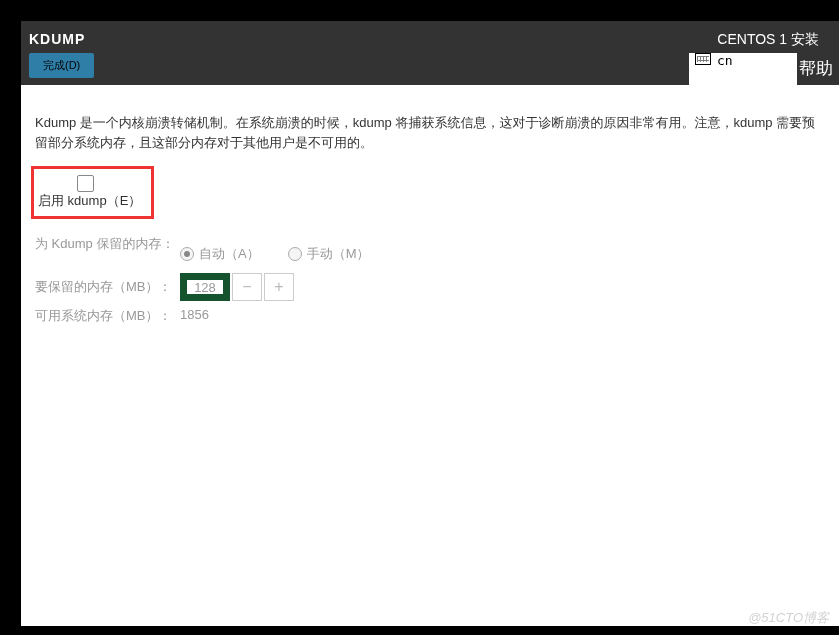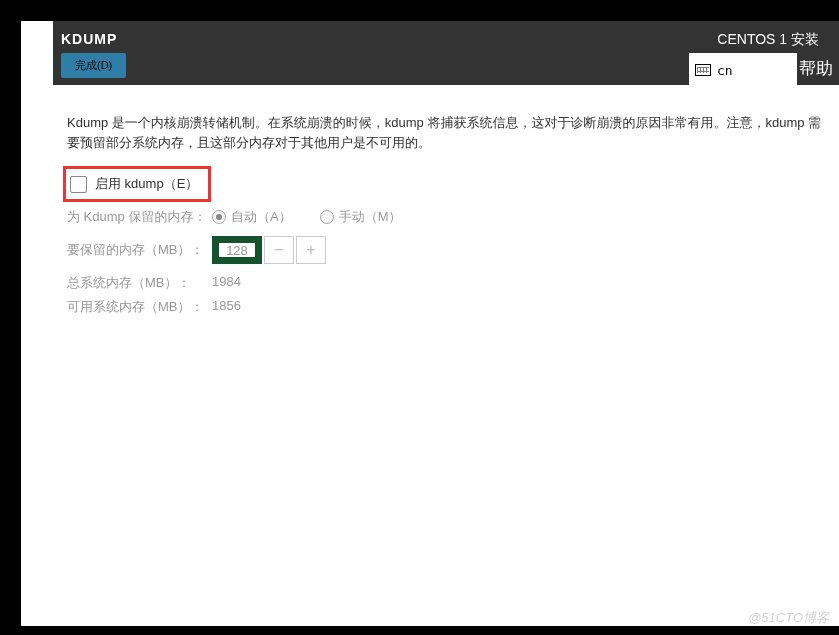--- a/index.html
+++ b/index.html
@@ -11,21 +11,20 @@
       overflow: hidden;
       position: relative;
     }
     .app-frame {
       position: absolute;
       top: 21px;
       left: 21px;
       width: 818px;
       height: 605px;
       background: #fff;
-      padding-left: 32px;
     }
     .top-bar {
       height: 64px;
       background: #333;
       color: #fff;
       position: relative;
     }
     .title {
       position: absolute;
       top: 10px;
@@ -55,21 +54,20 @@
     }
     .lang-box {
       position: absolute;
       top: 32px;
       right: 42px;
       width: 108px;
       height: 34px;
       background: #fff;
       color: #000;
       display: flex;
-      align-items: center;
       padding: 0 6px;
       font-family: monospace;
       font-size: 13px;
     }
     .kbd-icon {
       width: 16px;
       height: 12px;
       border: 1.5px solid #000;
       margin-right: 6px;
       position: relative;
@@ -98,20 +96,21 @@
     .desc {
       line-height: 1.5;
       margin-bottom: 14px;
     }
     .enable-row {
       display: inline-flex;
       align-items: center;
       border: 3px solid #e33;
       padding: 6px 10px 6px 4px;
       margin-left: -4px;
+      flex-direction: column;
     }
     .chk {
       width: 17px;
       height: 17px;
       border: 1px solid #888;
       border-radius: 2px;
       background: #fff;
       margin-right: 8px;
       display: inline-block;
     }
@@ -144,20 +143,21 @@
       border-radius: 50%;
     }
     .radio-group {
       display: flex;
       align-items: center;
     }
     .radio-item {
       display: flex;
       align-items: center;
       margin-right: 28px;
+      margin-top: 20px;
     }
     .num-input {
       width: 50px;
       height: 28px;
       border: 7px solid #14532d;
       text-align: center;
       color: #999;
       font-size: 13px;
       background: #fff;
     }
@@ -225,24 +225,20 @@
       </div>
     </div>
 
     <div class="row" style="margin-top:10px;">
       <span class="row-label">要保留的内存（MB）：</span>
       <input class="num-input" disabled="" value="128" style="">
       <button class="step-btn">−</button>
       <button class="step-btn">+</button>
     </div>
 
-    <div class="info-row" style="margin-top:10px;">
-      <span class="info-label">总系统内存（MB）：</span>
-      <span>1984</span>
-    </div>
 
     <div class="info-row">
       <span class="info-label">可用系统内存（MB）：</span>
       <span>1856</span>
     </div>
   </div>
 </div>
 
 <div class="watermark">@51CTO博客</div>
 

